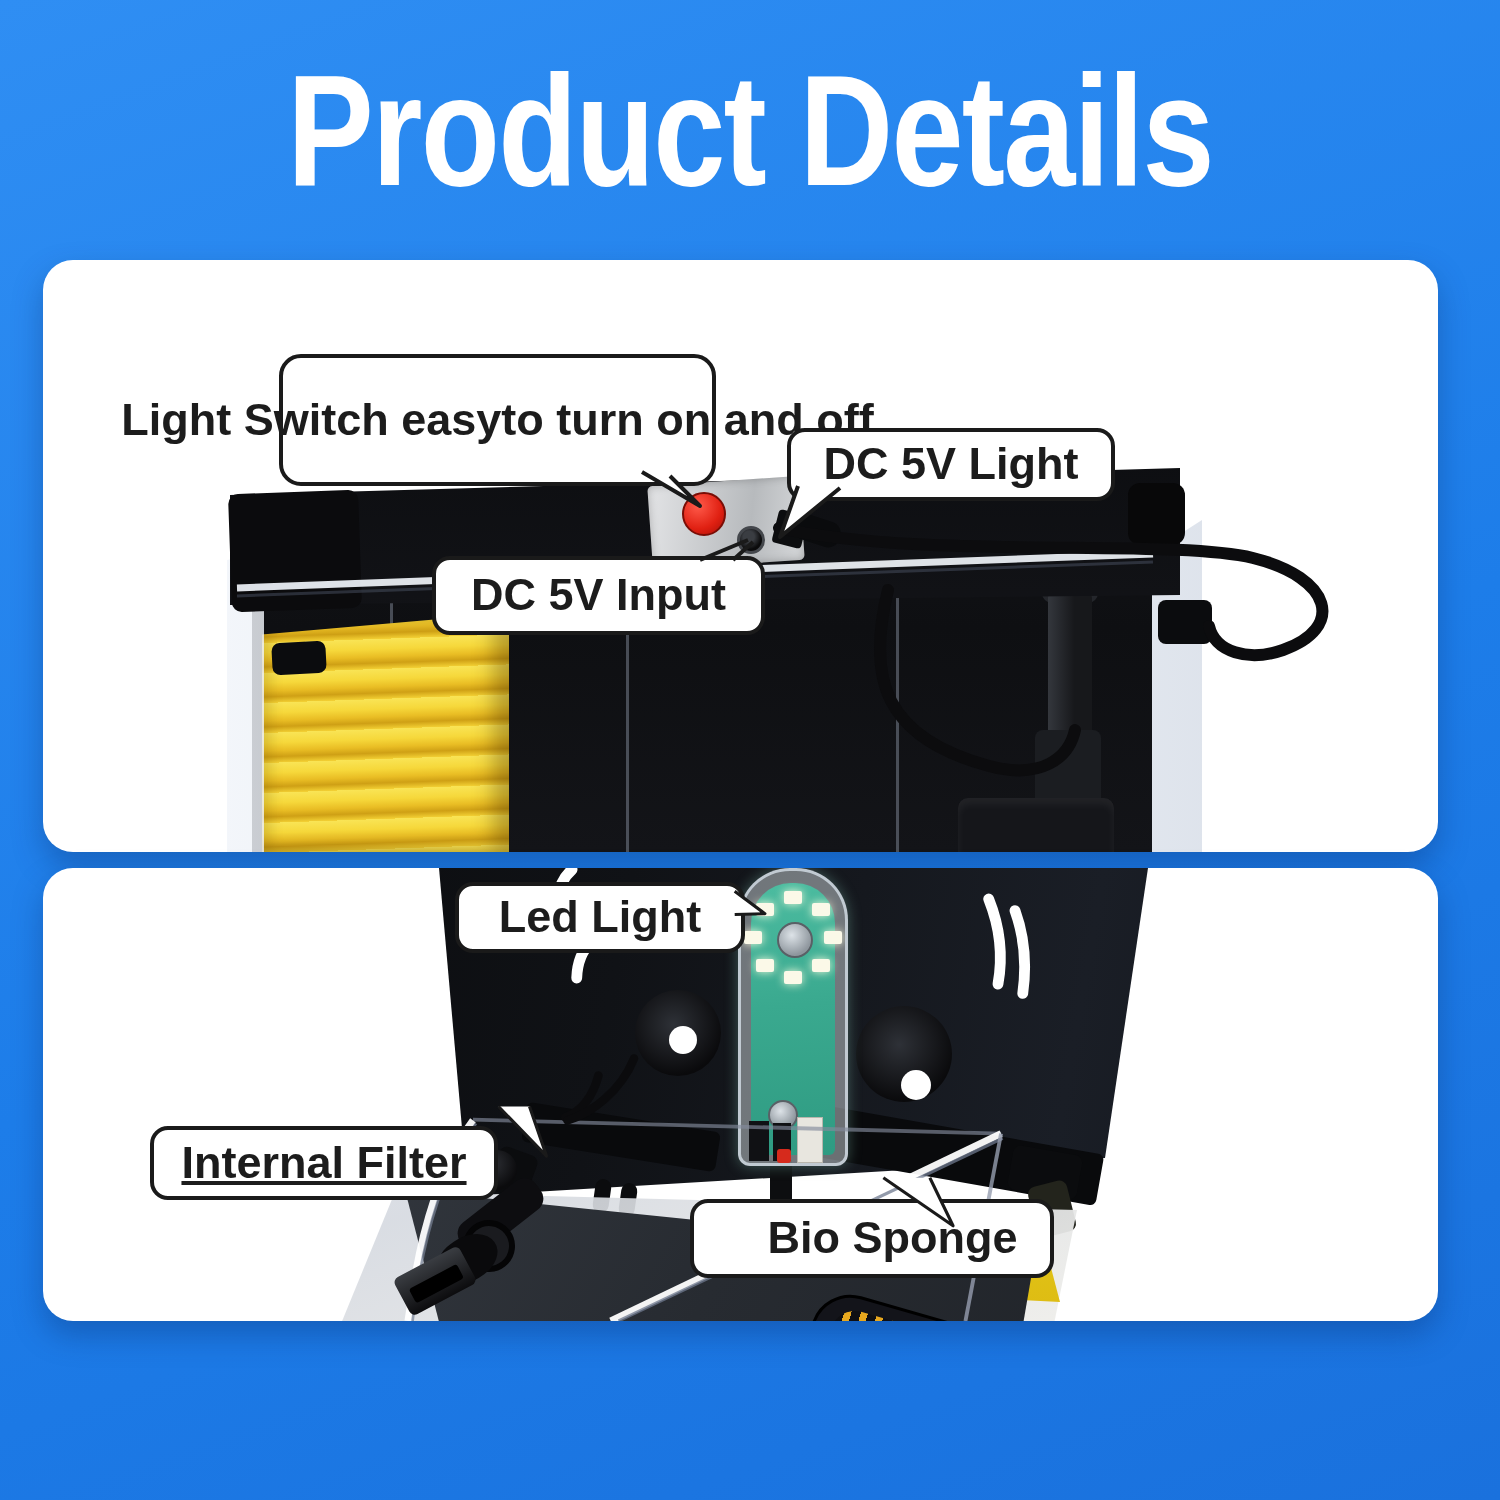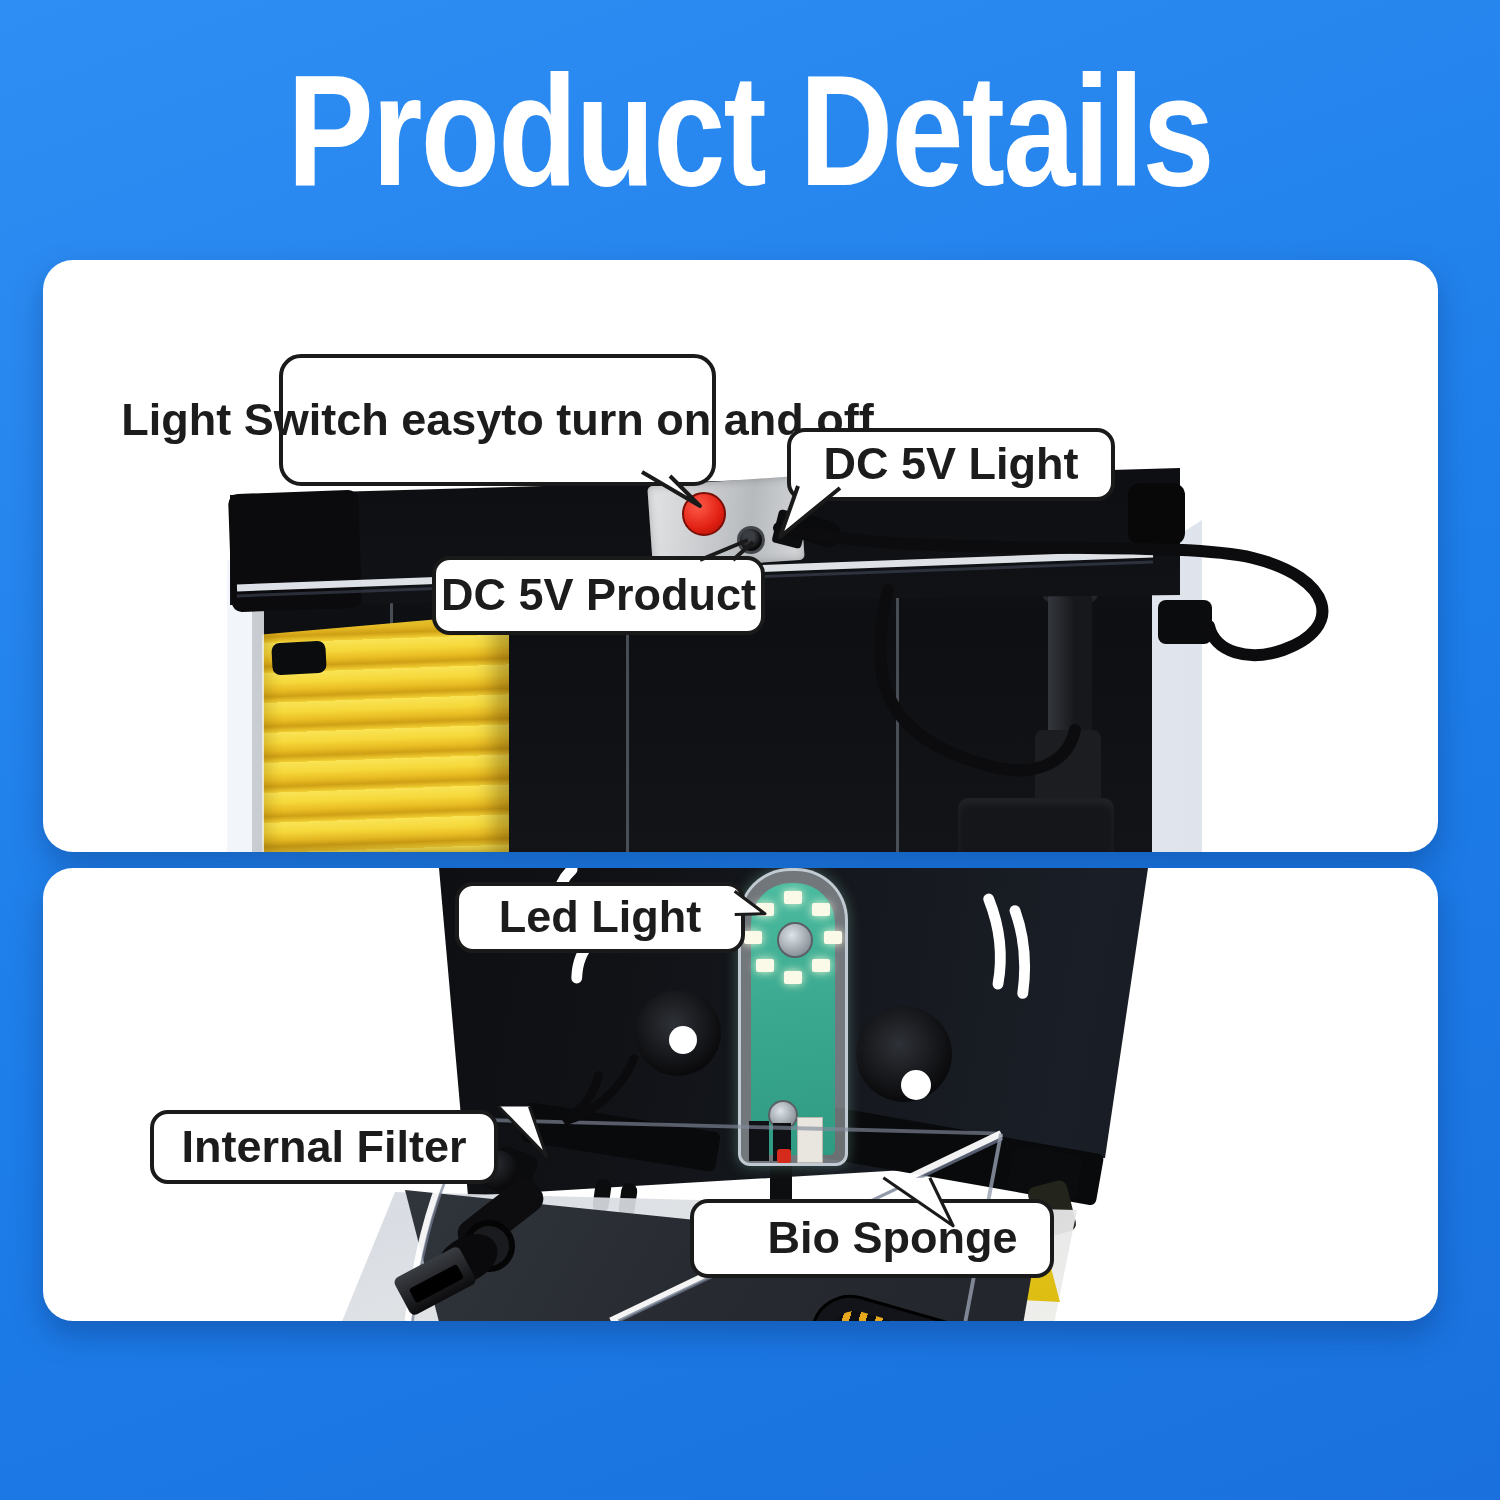--- a/index.html
+++ b/index.html
@@ -121,21 +121,21 @@
 
 
     <div class="bubble" style="left:236px;top:94px;width:429px;height:124px;border-radius:22px;">
       <span>Light Switch easy</span>
       <span>to turn on and off</span>
     </div>
     <div class="bubble" style="left:744px;top:168px;width:320px;height:65px;">
       <span>DC 5V Light</span>
     </div>
     <div class="bubble" style="left:389px;top:296px;width:325px;height:71px;">
-      <span>DC 5V Product</span>
+      <span>DC 5V Input</span>
     </div>
 
     <svg class="tails" viewBox="0 0 1395 592">
       <path d="M599,212 L657,246 L627,216" fill="#fff" stroke="#1a1a1a" stroke-width="4" stroke-linejoin="round"></path>
       <path d="M755,226 L737,277 L797,228" fill="#fff" stroke="#1a1a1a" stroke-width="4" stroke-linejoin="round"></path>
       <path d="M657,300 L705,280" stroke="#1a1a1a" stroke-width="4" fill="none"></path>
       <path d="M690,300 L710,282" stroke="#1a1a1a" stroke-width="4" fill="none"></path>
     </svg>
   </section>
 
@@ -206,21 +206,21 @@
     <div class="abs" style="left:410px;top:330px;width:95px;height:36px;background:#0d0d10;border-radius:14px;transform:rotate(-38deg);z-index:11;"></div>
     <div class="abs" style="left:420px;top:352px;width:40px;height:40px;border-radius:50%;background:#1a1b1f;border:6px solid #050506;transform:rotate(-38deg);z-index:11;"></div>
     <div class="abs" style="left:396px;top:368px;width:60px;height:44px;background:#0a0a0c;border-radius:40% 60% 50% 50%;transform:rotate(-35deg);z-index:11;"></div>
     <div class="abs" style="left:355px;top:392px;width:74px;height:42px;background:linear-gradient(#3a3d42,#0c0c0e);border-radius:6px;transform:rotate(-28deg);z-index:11;">
       <div class="abs" style="left:10px;top:16px;width:54px;height:16px;background:#000;border-radius:3px;"></div>
     </div>
 
     <div class="bubble" style="left:412px;top:14px;width:282px;height:63px;">
       <span>Led Light</span>
     </div>
-    <div class="bubble" style="left:107px;top:242px;width:340px;height:66px;">
+    <div class="bubble" style="left:107px;top:258px;width:340px;height:66px;text-decoration:underline;">
       <span>Internal Filter</span>
     </div>
     <div class="bubble" style="left:647px;top:331px;width:315px;height:71px;padding-left:41px;">
       <span>Bio Sponge</span>
     </div>
 
     <svg class="tails" viewBox="0 0 1395 585">
       <path d="M690,30 L729,59 L690,60" fill="#fff" stroke="#1a1a1a" stroke-width="4" stroke-linejoin="round"></path>
       <path d="M385,308 L447,372 L425,308" fill="#fff" stroke="#1a1a1a" stroke-width="4" stroke-linejoin="round"></path>
       <path d="M882,400 L972,462 L942,400" fill="#fff" stroke="#1a1a1a" stroke-width="4" stroke-linejoin="round"></path>

